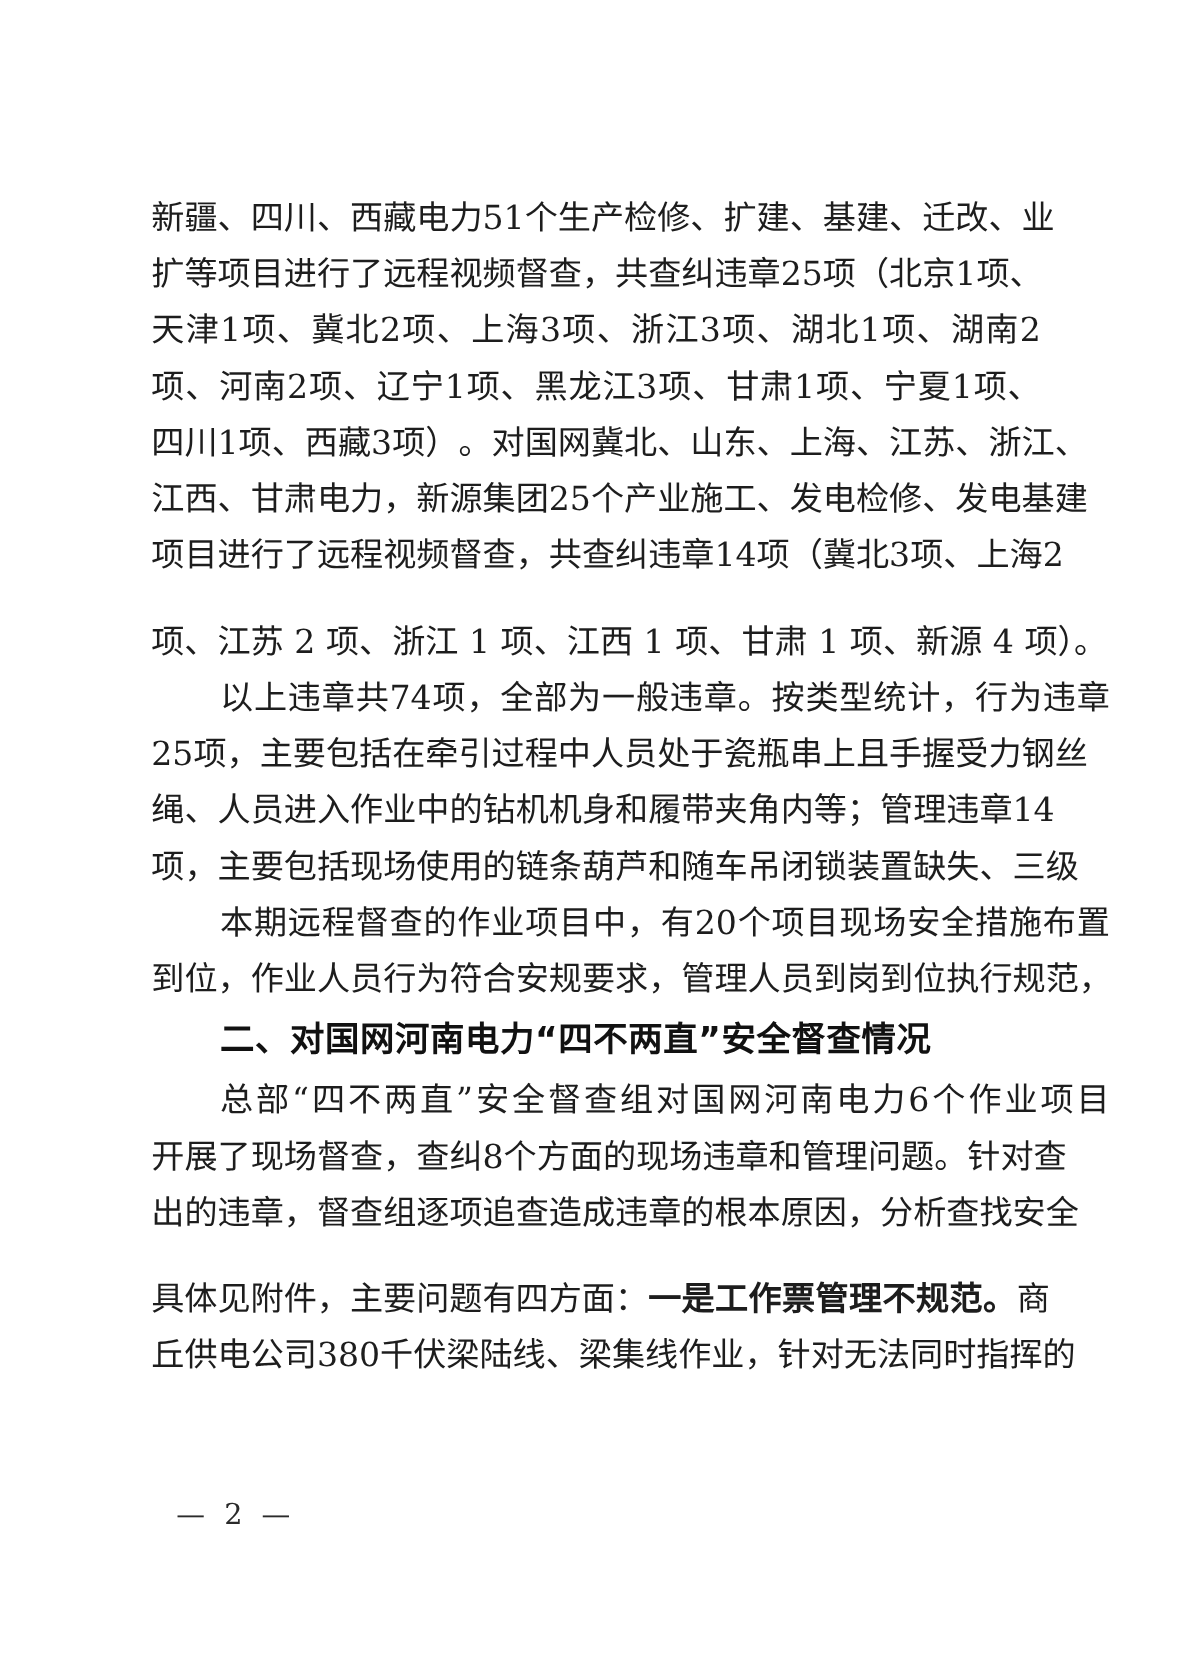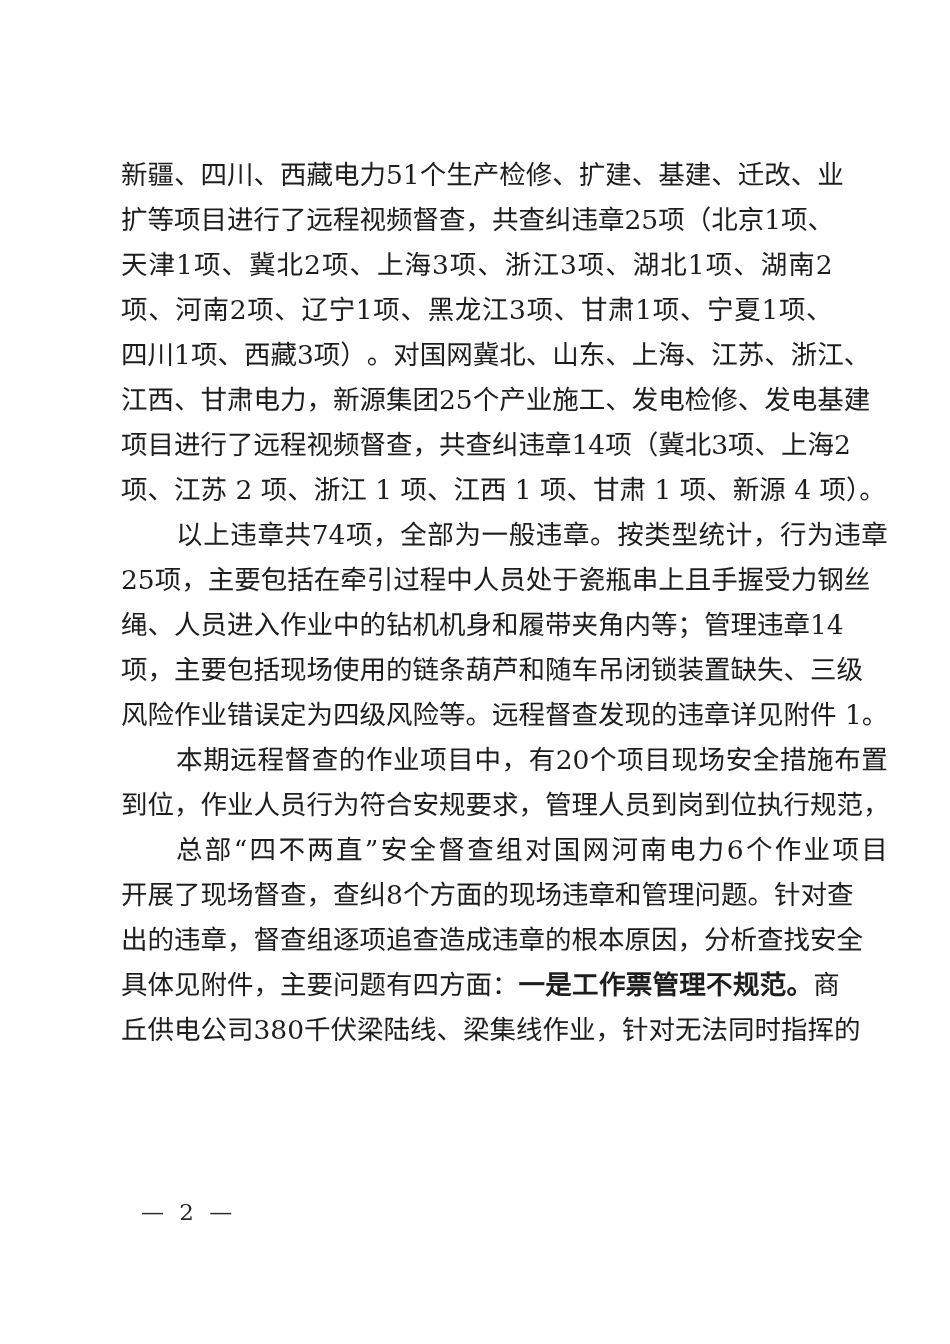--- a/index.html
+++ b/index.html
@@ -55,20 +55,21 @@
     width: 712px;
   }
   .tline.just > span {
     display: inline-block;
   }
 
   
   .tline.flush {
     display: block;
     width: 712px;
+    margin-top: 24px;
   }
 
   .indent {
     padding-left: 55px;
   }
 
   .heading {
     height: 52px;
     line-height: 52px;
     font-size: 27.5px;
@@ -435,21 +436,20 @@
           <span>闭</span>
           <span>锁</span>
           <span>装</span>
           <span>置</span>
           <span>缺</span>
           <span>失</span>
           <span>、</span>
           <span>三</span>
           <span>级</span>
         </div>
-      <div class="tline flush">风险作业错误定为四级风险等。远程督查发现的违章详见附件 1。</div>
     </div>
 
     <div class="para">
       <div class="tline just indent">
           <span>本</span>
           <span>期</span>
           <span>远</span>
           <span>程</span>
           <span>督</span>
           <span>查</span>
@@ -500,20 +500,21 @@
           <span>到</span>
           <span>位</span>
           <span>执</span>
           <span>行</span>
           <span>规</span>
           <span>范</span>
           <span>，</span>
         </div>
     </div>
 
+    <div class="heading">二、对国网河南电力“四不两直”安全督查情况</div>
 
     <div class="para">
       <div class="tline just indent">
           <span>总</span>
           <span>部</span>
           <span>“</span>
           <span>四</span>
           <span>不</span>
           <span>两</span>
           <span>直</span>

